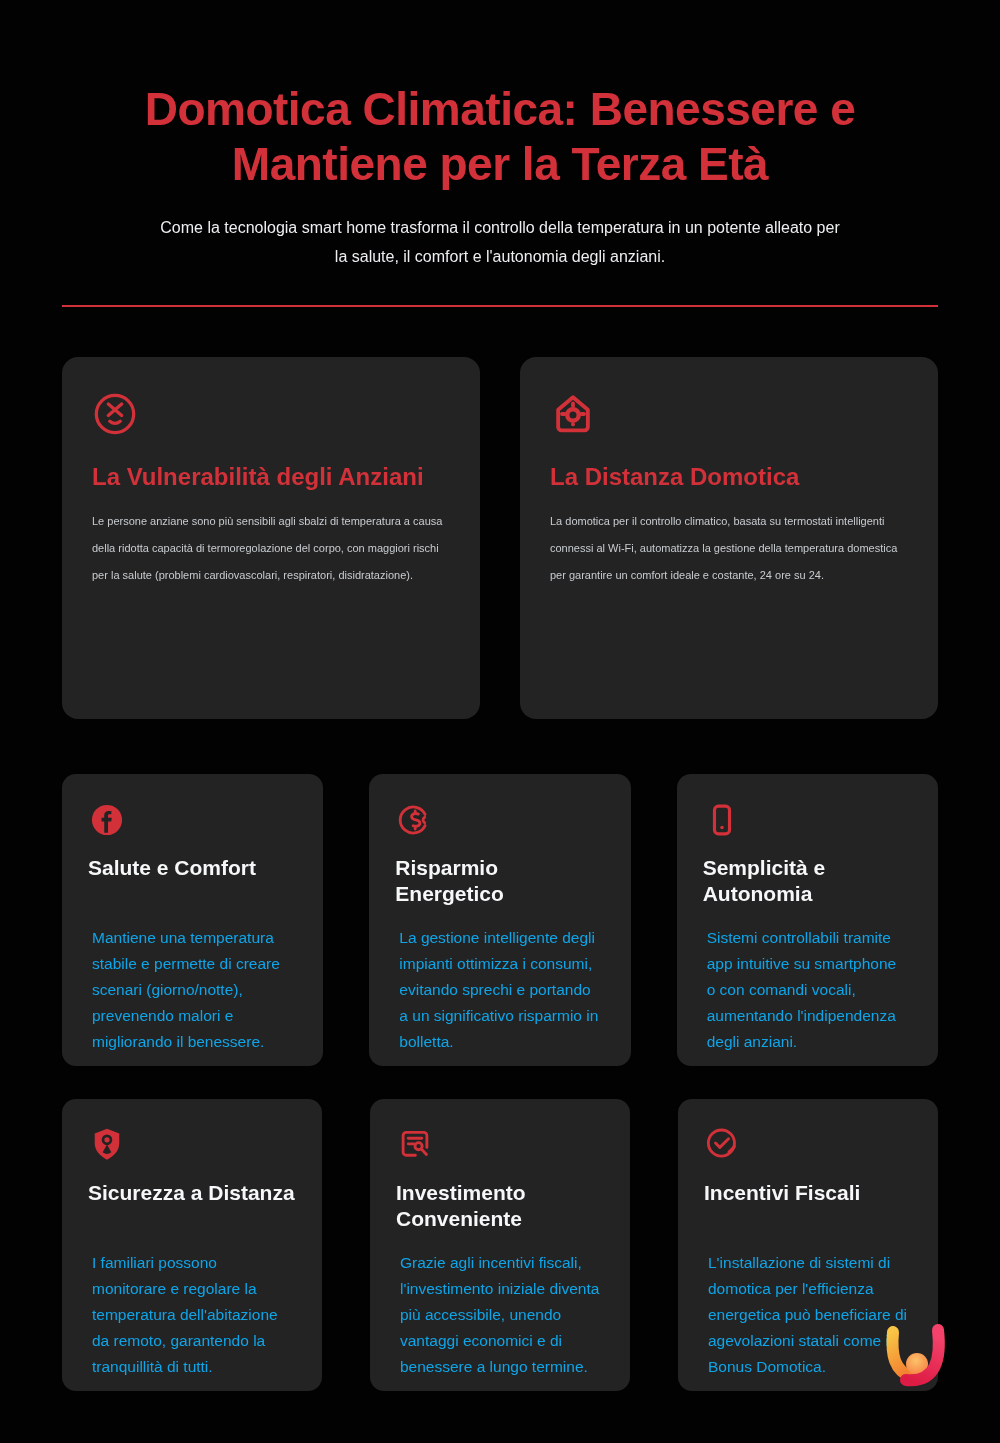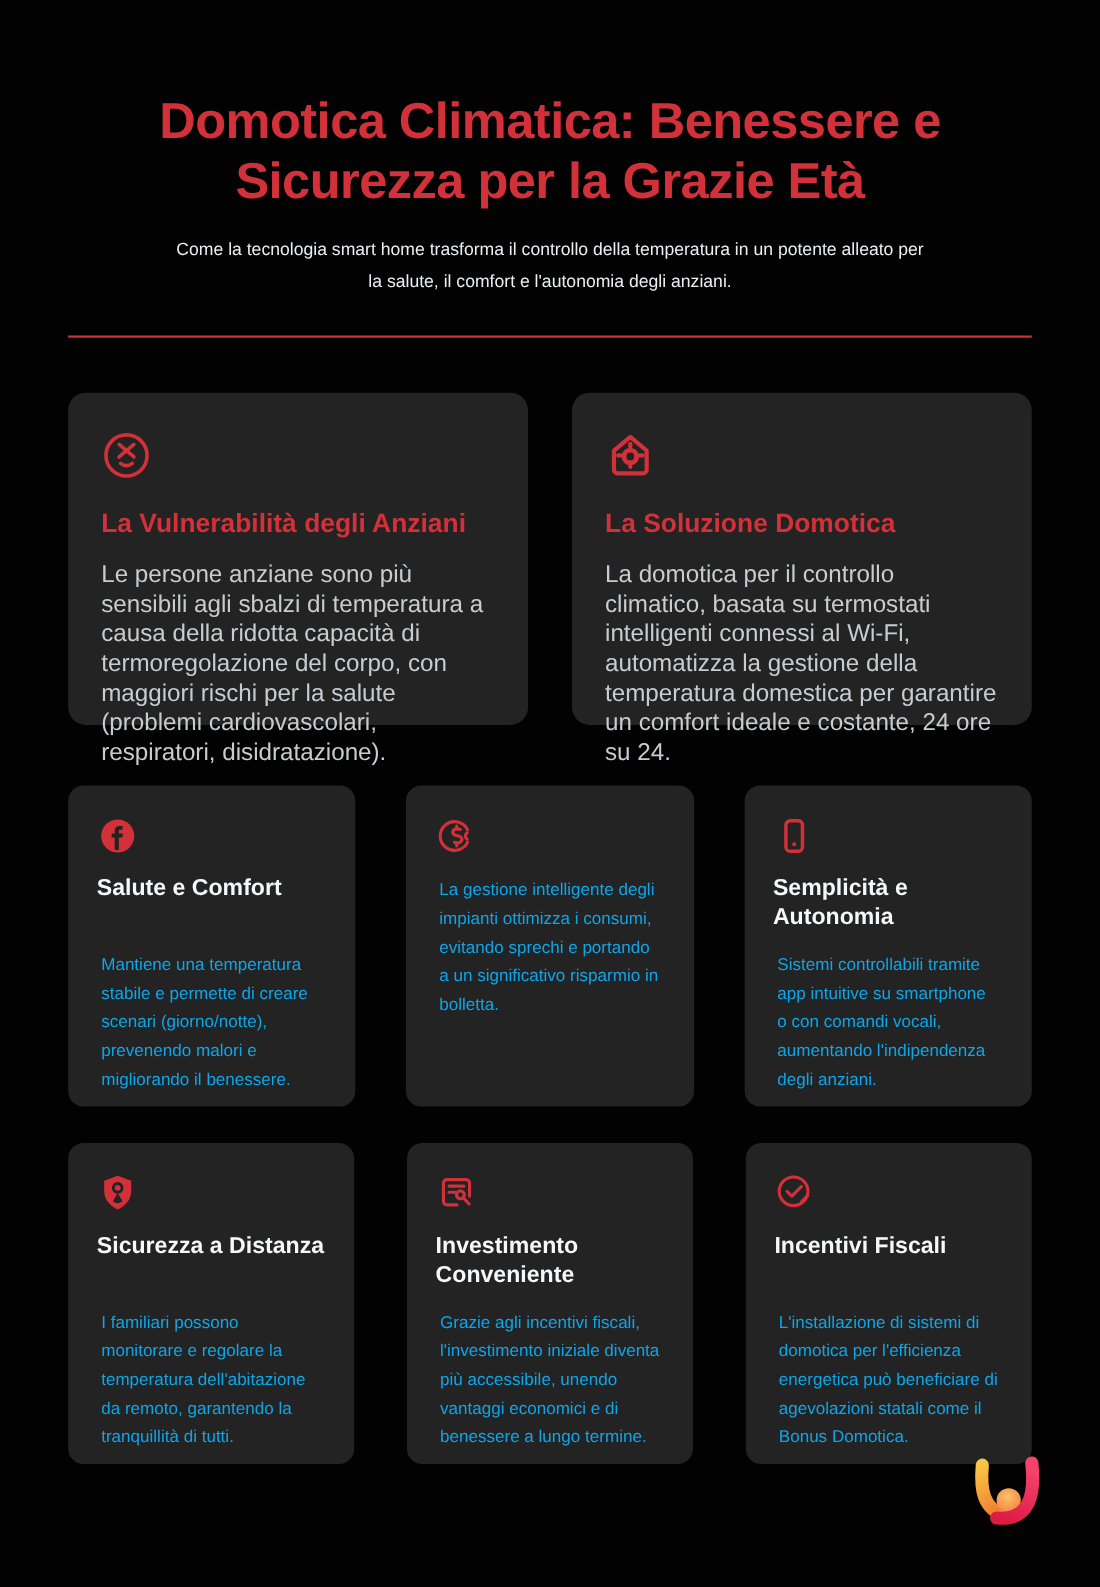--- a/index.html
+++ b/index.html
@@ -24,28 +24,28 @@
   .divider { margin:34px 62px 0; border:none; border-top:2px solid #d23139; }
 
   .row { display:flex; padding:0 62px; }
   .row-1 { margin-top:50px; gap:40px; }
   .row-2 { margin-top:55px; gap:46px; }
   .row-3 { margin-top:33px; gap:48px; }
 
   .card {
     background:#232323; border-radius:16px; flex:1;
   }
-  .card-lg { height:302px; padding:34px 30px; }
+  .card-lg { height:362px; padding:34px 30px; }
   .card-sm { height:292px; padding:27px 26px; border-radius:14px; }
 
   .card-lg h2 {
     color:#d23139; font-size:24px; font-weight:700; margin:26px 0 0;
   }
   .card-lg p {
-    margin:17px 0 0; font-size:22px; line-height:27px; color:#c8ccd0;
+    margin:17px 0 0; font-size:11px; line-height:27px; color:#c8ccd0;
   }
   .card-sm h3 {
     color:#f6f7f8; font-size:21px; font-weight:700; line-height:26px;
     margin:16px 0 0; min-height:52px;
   }
   .card-sm p {
     margin:18px 4px 0; font-size:15.5px; line-height:26px; color:#0ea5e9;
   }
   .icon-lg { width:46px; height:46px; display:block; }
   .icon-sm { width:38px; height:38px; display:block; }
@@ -54,21 +54,21 @@
     position:absolute; right:44px; bottom:36px;
     width:80px; height:86px;
   }
 </style>
 </head>
 <body>
 
 <div class="header">
   <h1 class="title">
     <span>Domotica Climatica: Benessere e</span>
-    <span>Sicurezza per la Grazie Età</span>
+    <span>Mantiene per la Terza Età</span>
   </h1>
   <p class="subtitle">Come la tecnologia smart home trasforma il controllo della temperatura in un potente alleato per la salute, il comfort e l'autonomia degli anziani.</p>
 </div>
 
 <hr class="divider">
 
 <div class="row row-1">
 
   <div class="card card-lg">
     <svg class="icon-lg" viewBox="0 0 48 48" fill="none" stroke="#d23139" stroke-width="3.4" stroke-linecap="round">
@@ -81,21 +81,21 @@
   </div>
 
   <div class="card card-lg">
     <svg class="icon-lg" viewBox="0 0 48 48" fill="none" stroke="#d23139" stroke-width="4" stroke-linecap="round" stroke-linejoin="round">
       <path d="M8.5 19.5 L24 6.5 L39.5 19.5 V37.5 a3.5 3.5 0 0 1 -3.5 3.5 H12 a3.5 3.5 0 0 1 -3.5 -3.5 Z"></path>
       <circle cx="24" cy="25" r="6" stroke-width="4.6"></circle>
       <path d="M24 13 v2.6"></path>
       <path d="M12.5 24 h2.6 M32.9 24 h2.6"></path>
       <path d="M24 34.5 v0.4"></path>
     </svg>
-    <h2>La Soluzione Domotica</h2>
+    <h2>La Distanza Domotica</h2>
     <p>La domotica per il controllo climatico, basata su termostati intelligenti connessi al Wi-Fi, automatizza la gestione della temperatura domestica per garantire un comfort ideale e costante, 24 ore su 24.</p>
   </div>
 
 </div>
 
 <div class="row row-2">
 
   <div class="card card-sm">
     <svg class="icon-sm" viewBox="0 0 48 48">
       <circle cx="24" cy="24" r="19" fill="#d23139"></circle>
@@ -105,20 +105,21 @@
     <p>Mantiene una temperatura stabile e permette di creare scenari (giorno/notte), prevenendo malori e migliorando il benessere.</p>
   </div>
 
   <div class="card card-sm">
     <svg class="icon-sm" viewBox="0 0 48 48" fill="none" stroke="#d23139" stroke-width="3.6" stroke-linecap="round">
       <path d="M38 31 a16.5 16.5 0 1 1 0 -14"></path>
       <path d="M29.5 16.5 c-4.5 -1.8 -8.5 0 -8.5 3.4 c0 2.9 3 3.4 5.3 3.9 c2.3 0.5 5.2 1.1 5.2 4 c0 3.4 -4 5.2 -8.5 3.4"></path>
       <path d="M25.5 12.5 v3 M25.5 32.5 v3"></path>
       <path d="M37.5 20.5 a4 4 0 0 0 0 7"></path>
     </svg>
+    <h3>Risparmio Energetico</h3>
     <p>La gestione intelligente degli impianti ottimizza i consumi, evitando sprechi e portando a un significativo risparmio in bolletta.</p>
   </div>
 
   <div class="card card-sm">
     <svg class="icon-sm" viewBox="0 0 48 48" fill="none" stroke="#d23139" stroke-width="4" stroke-linejoin="round">
       <rect x="14.5" y="6.5" width="19" height="35" rx="5"></rect>
       <circle cx="24" cy="33.5" r="2.2" fill="#d23139" stroke="none"></circle>
     </svg>
     <h3>Semplicità e Autonomia</h3>
     <p>Sistemi controllabili tramite app intuitive su smartphone o con comandi vocali, aumentando l'indipendenza degli anziani.</p>

